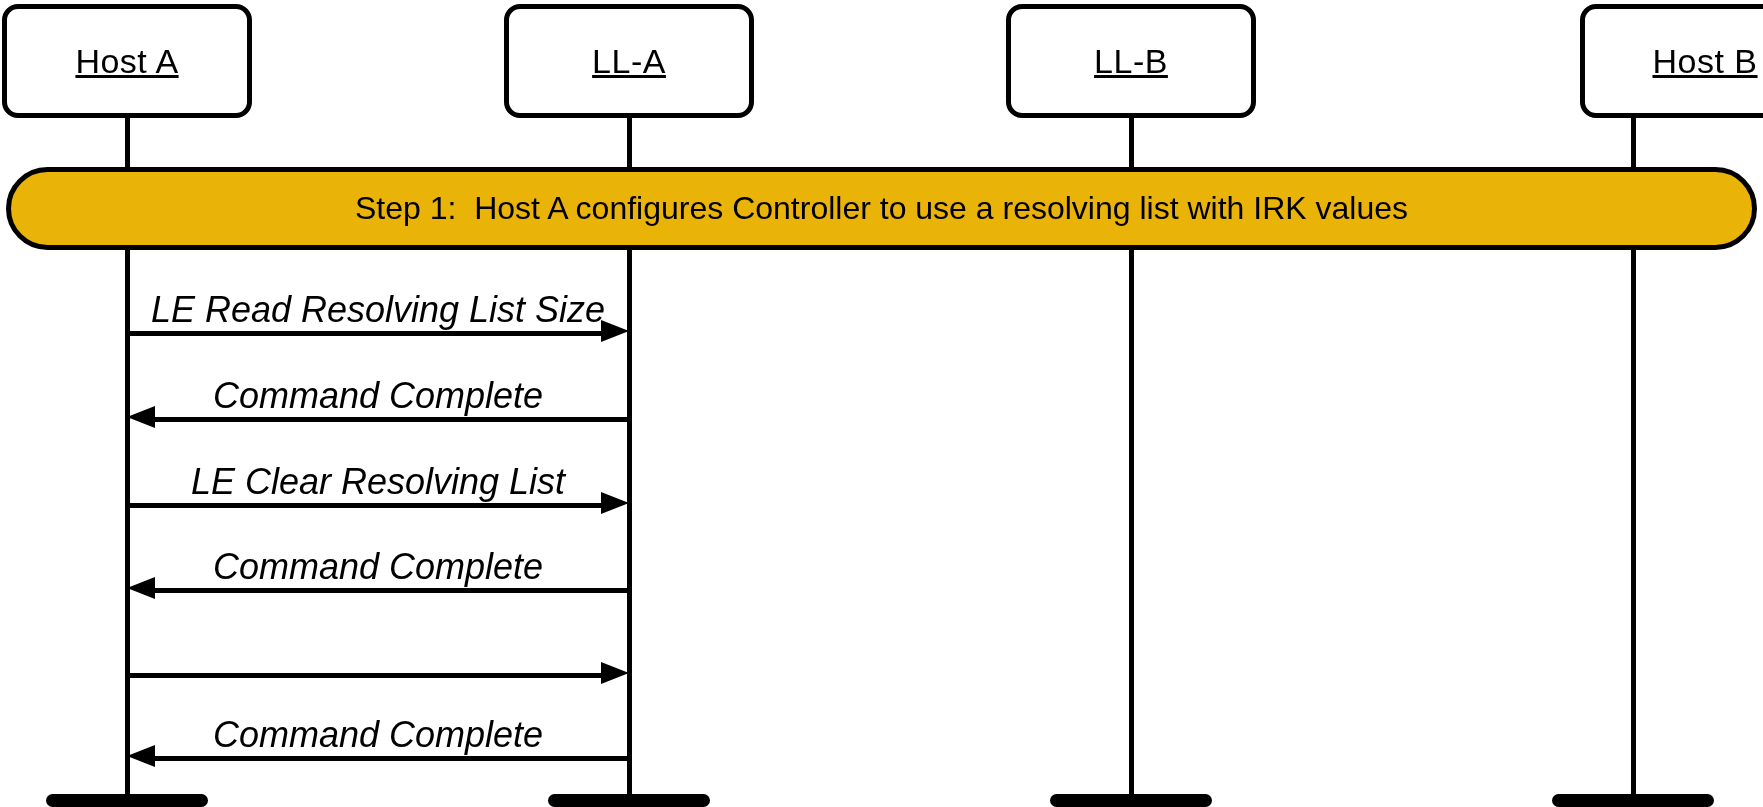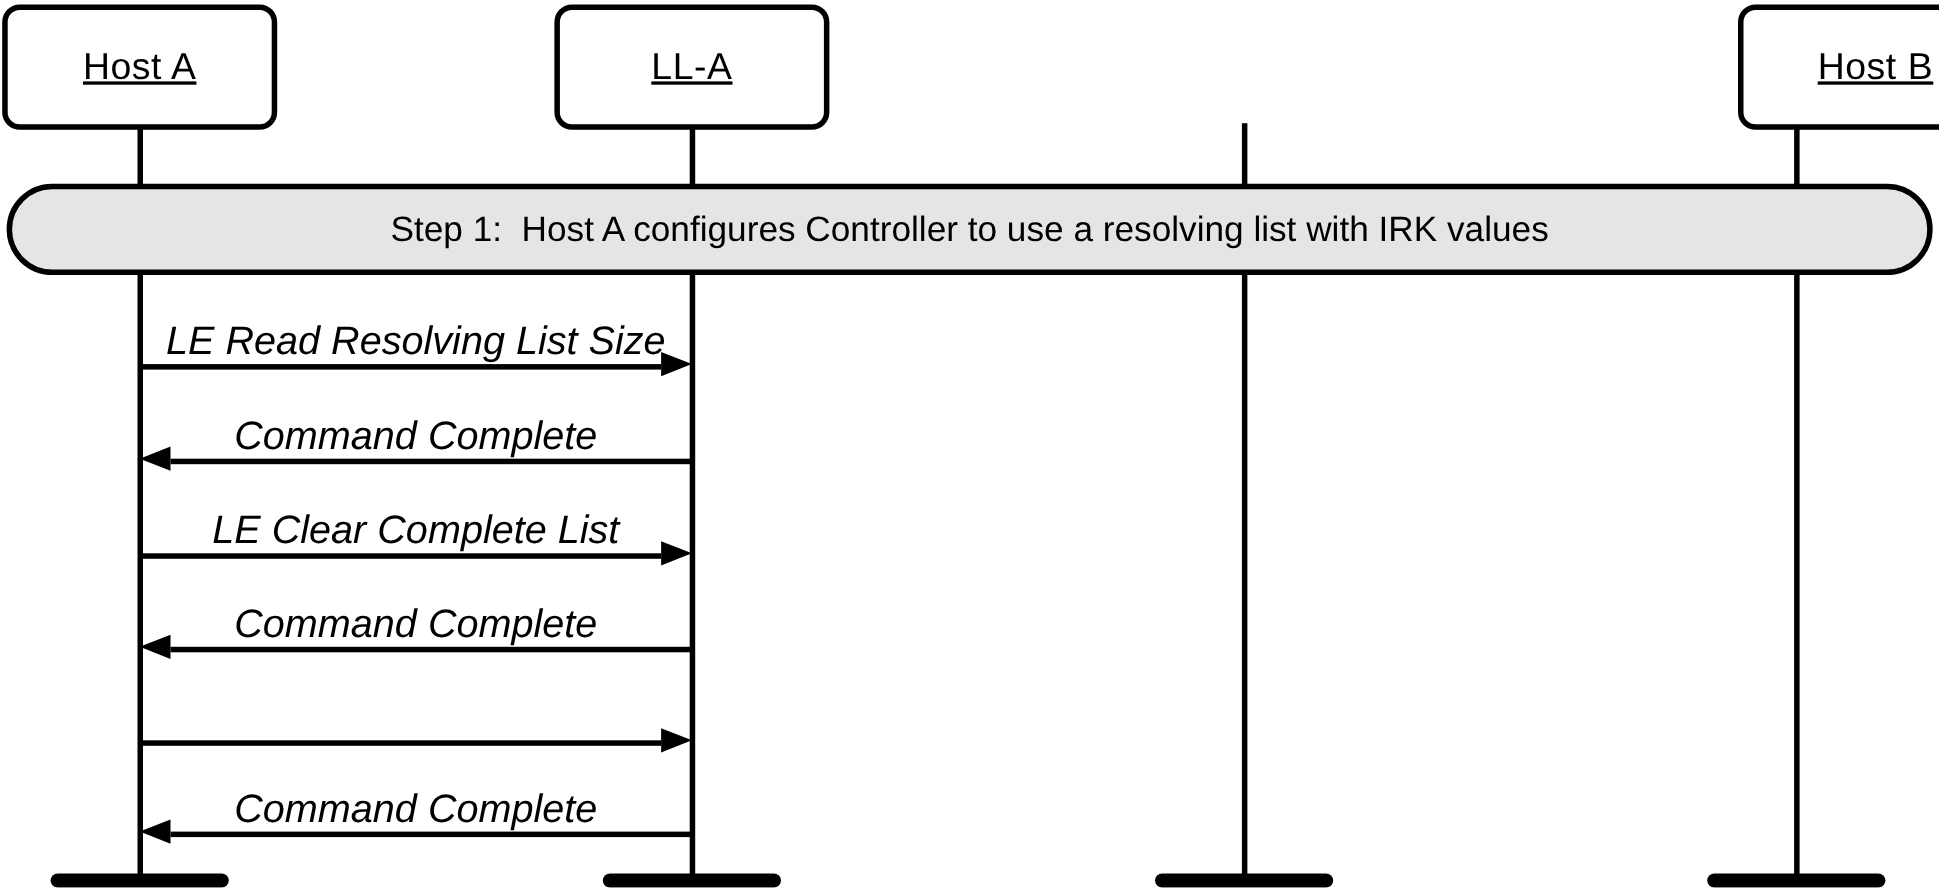--- a/index.html
+++ b/index.html
@@ -43,21 +43,21 @@
     font-size: 34px;
     letter-spacing: 0.5px;
   }
   .step-banner {
     position: absolute;
     left: 6px;
     top: 167px;
     width: 1751px;
     height: 83px;
     box-sizing: border-box;
-    background: #e5e5e5;
+    background: #eab308;
     border: 5px solid #000000;
     border-radius: 42px;
     display: flex;
     align-items: center;
     justify-content: center;
     z-index: 5;
   }
   .step-banner span {
     font-size: 32px;
     white-space: pre;
@@ -108,33 +108,36 @@
     <div class="actor-box" style="left: 2px;">
       <span>Host A</span>
     </div>
     <div class="terminator" style="left: 46px;"></div>
     <div class="lifeline" style="left: 627px;"></div>
     <div class="actor-box" style="left: 504px;">
       <span>LL-A</span>
     </div>
     <div class="terminator" style="left: 548px;"></div>
     <div class="lifeline" style="left: 1129px;"></div>
+    <div class="actor-box" style="left: 1006px;">
+      <span>LL-B</span>
+    </div>
     <div class="terminator" style="left: 1050px;"></div>
     <div class="lifeline" style="left: 1631px;"></div>
     <div class="actor-box" style="left: 1580px;">
       <span>Host B</span>
     </div>
     <div class="terminator" style="left: 1552px;"></div>
     <div class="msg-label" style="left: 127px; width: 502px; top: 293px;">LE Read Resolving List Size</div>
     <div class="msg-line" style="top: 331px; left: 127px; width: 474px;"></div>
     <div class="msg-head right" style="top: 320px; left: 601px;"></div>
     <div class="msg-label" style="left: 127px; width: 502px; top: 379px;">Command Complete</div>
     <div class="msg-line" style="top: 417px; left: 155px; width: 474px;"></div>
     <div class="msg-head left" style="top: 406px; left: 127px;"></div>
-    <div class="msg-label" style="left: 127px; width: 502px; top: 465px;">LE Clear Complete List</div>
+    <div class="msg-label" style="left: 127px; width: 502px; top: 465px;">LE Clear Resolving List</div>
     <div class="msg-line" style="top: 503px; left: 127px; width: 474px;"></div>
     <div class="msg-head right" style="top: 492px; left: 601px;"></div>
     <div class="msg-label" style="left: 127px; width: 502px; top: 550px;">Command Complete</div>
     <div class="msg-line" style="top: 588px; left: 155px; width: 474px;"></div>
     <div class="msg-head left" style="top: 577px; left: 127px;"></div>
     <div class="msg-line" style="top: 673px; left: 127px; width: 474px;"></div>
     <div class="msg-head right" style="top: 662px; left: 601px;"></div>
     <div class="msg-label" style="left: 127px; width: 502px; top: 718px;">Command Complete</div>
     <div class="msg-line" style="top: 756px; left: 155px; width: 474px;"></div>
     <div class="msg-head left" style="top: 745px; left: 127px;"></div>

